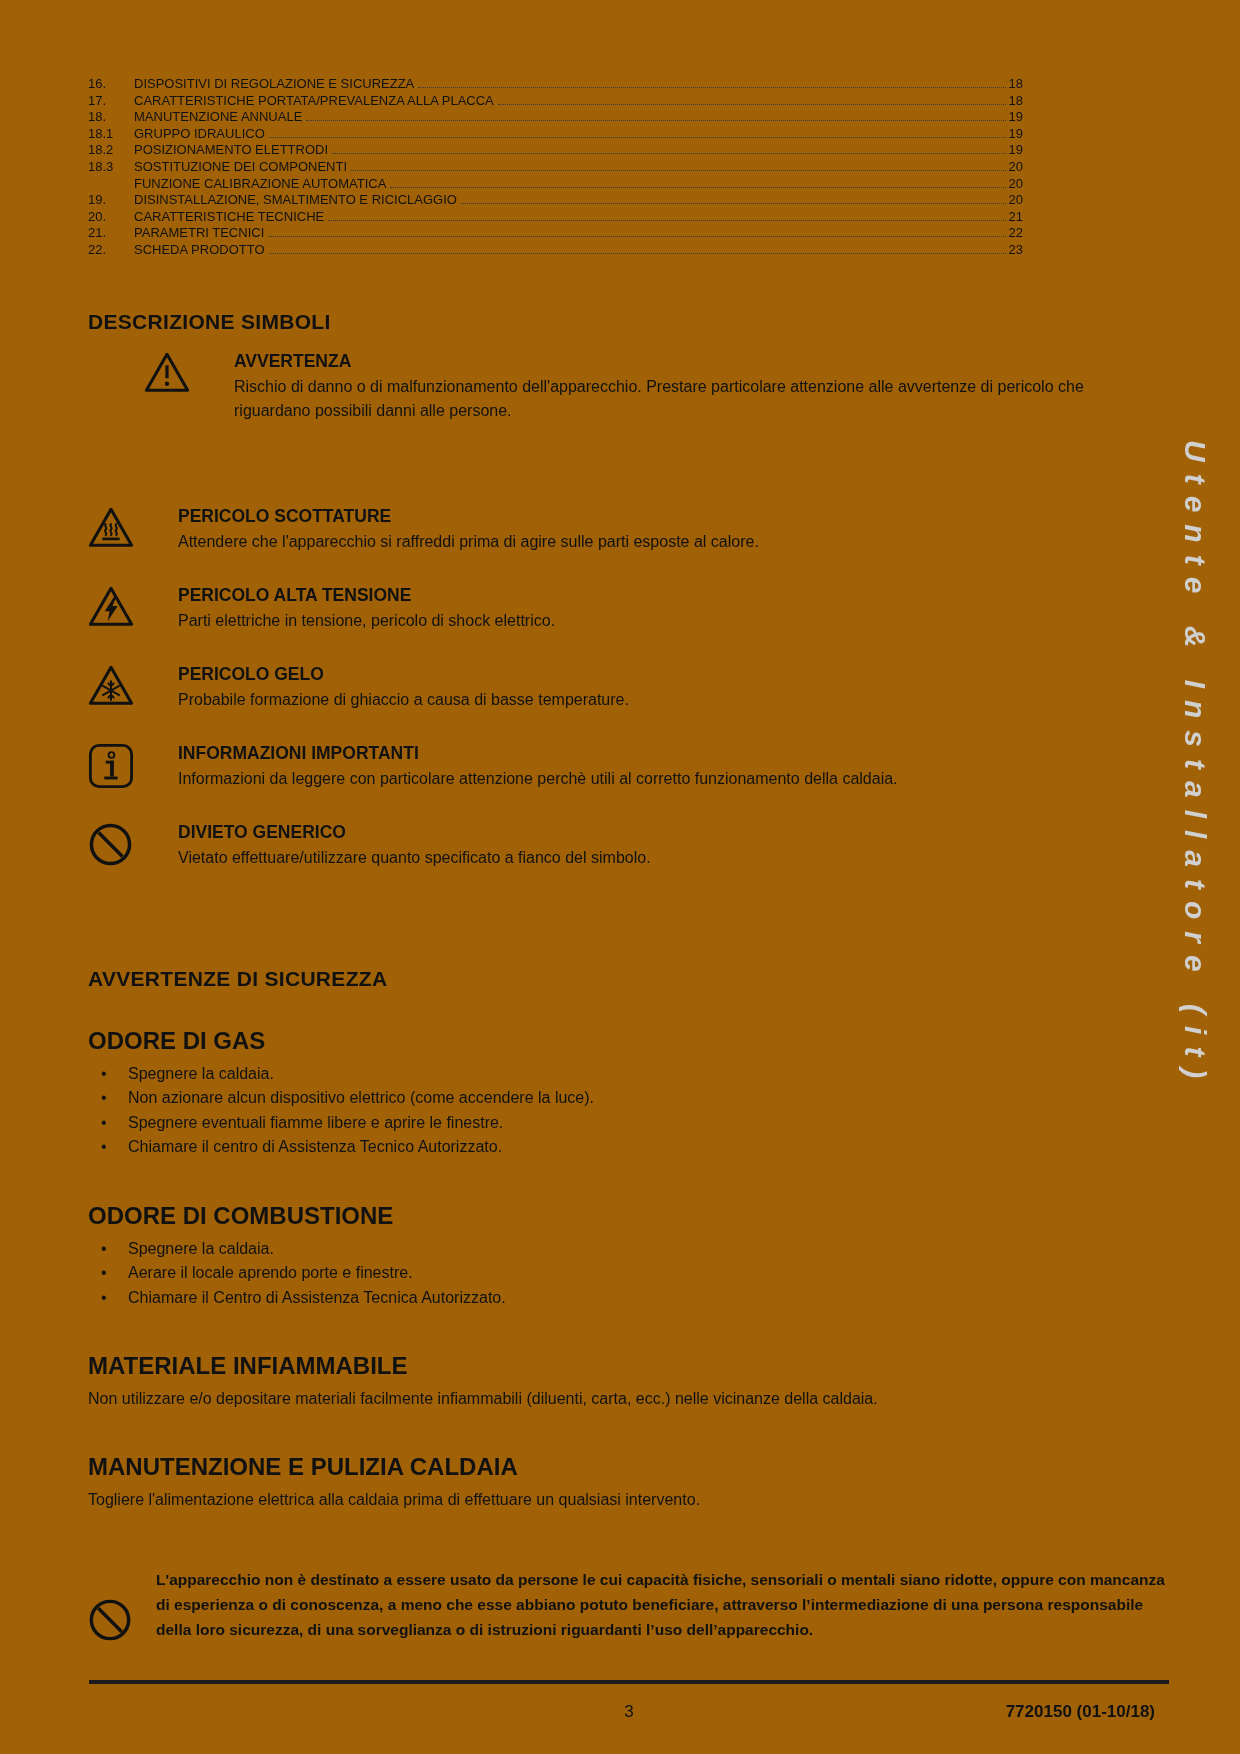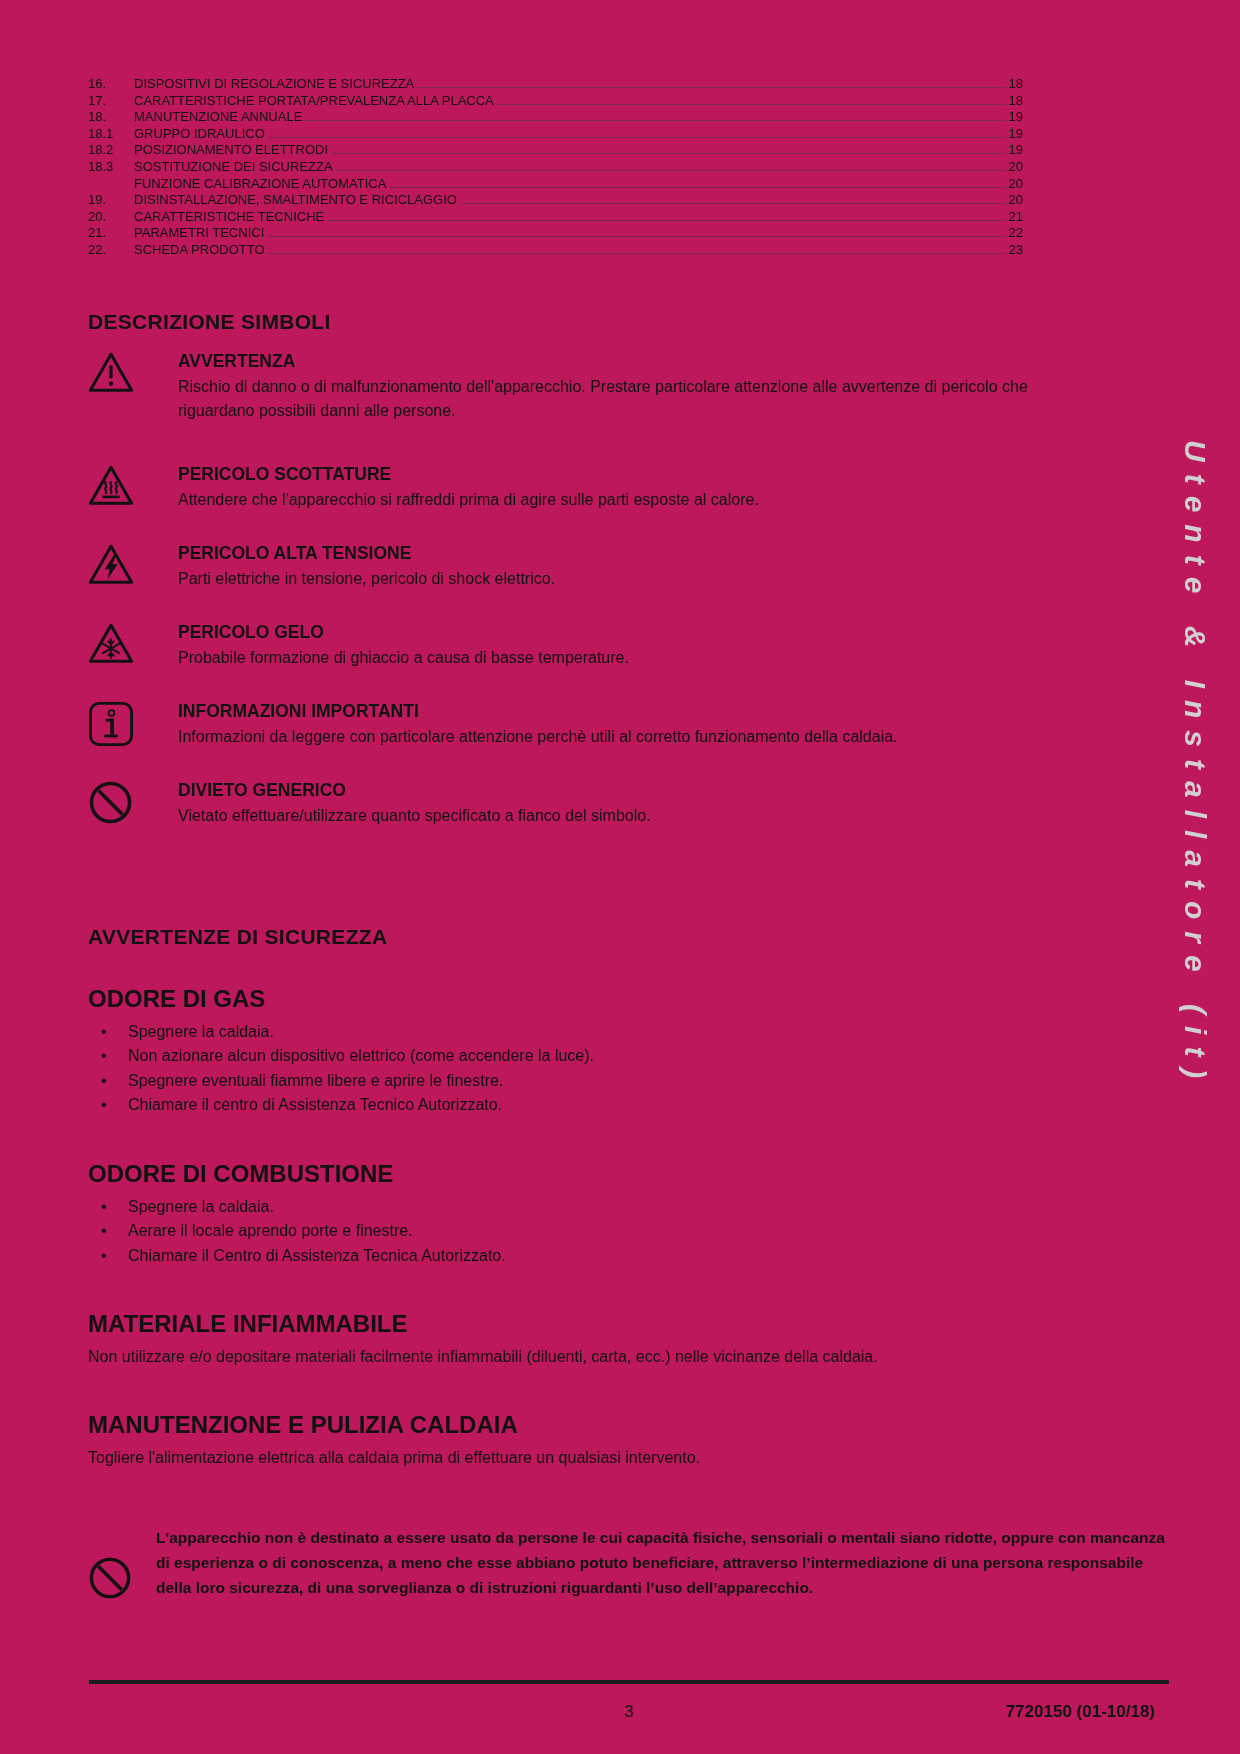--- a/index.html
+++ b/index.html
@@ -1,36 +1,36 @@
 <!DOCTYPE html>
 <html><head>
 <meta charset="utf-8">
 <style>
   html,body { margin:0; padding:0; background:#ffffff; }
   .page {
-    position:relative; width:1240px; height:1754px; background:#be185d;
+    position:relative; width:1240px; height:1754px; background:#a16207;
     font-family:"Liberation Sans","DejaVu Sans",sans-serif; color:#111;
     overflow:hidden;
   }
   .content { position:absolute; left:88px; top:76px; width:1082px; }
 
   
   .toc { width:935px; }
   .toc-row { display:flex; align-items:baseline; font-size:13px; line-height:16.6px; white-space:nowrap; }
   .toc-num { flex:0 0 46px; }
   .toc-title { flex:0 0 auto; }
   .toc-leader { flex:1 1 auto; border-bottom:1.7px dotted #3c3c3c; margin:0 3px 3px 4px; min-width:12px; }
   .toc-page { flex:0 0 auto; }
 
   h1.main-heading { font-size:21px; font-weight:bold; margin:50px 0 16px 0; line-height:25px; letter-spacing:0.3px; }
   h1.safety-heading { margin-top:96px; margin-bottom:11px; }
 
   
   .sym-row { display:flex; margin:0 0 30px 0; }
-  .sym-row.first { margin-bottom:40px; }
+  .sym-row.first { margin-bottom:82px;justify-content:center; }
   .sym-icon { flex:0 0 90px; padding-top:1px; }
   .sym-text { width:880px; }
   .sym-title { font-weight:bold; font-size:17.5px; line-height:22px; margin-bottom:3px; }
   .sym-desc { font-size:16px; line-height:24px; }
 
   h2.sub-heading { font-size:24px; font-weight:bold; line-height:23px; margin:44px 0 10px 0; }
   h2.first-sub { margin-top:38px; }
 
   .bullet-row { display:flex; font-size:16px; line-height:24.5px; width:950px; }
   .bullet-dot { flex:0 0 40px; padding-left:13px; box-sizing:border-box; }
@@ -91,21 +91,21 @@
           <span class="toc-page">19</span>
       </div>
       <div class="toc-row">
         <span class="toc-num">18.2</span>
           <span class="toc-title">POSIZIONAMENTO ELETTRODI</span>
           <span class="toc-leader"></span>
           <span class="toc-page">19</span>
       </div>
       <div class="toc-row">
         <span class="toc-num">18.3</span>
-          <span class="toc-title">SOSTITUZIONE DEI SICUREZZA</span>
+          <span class="toc-title">SOSTITUZIONE DEI COMPONENTI</span>
           <span class="toc-leader"></span>
           <span class="toc-page">20</span>
       </div>
       <div class="toc-row">
         <span class="toc-num"></span>
           <span class="toc-title">FUNZIONE CALIBRAZIONE AUTOMATICA</span>
           <span class="toc-leader"></span>
           <span class="toc-page">20</span>
       </div>
       <div class="toc-row">

